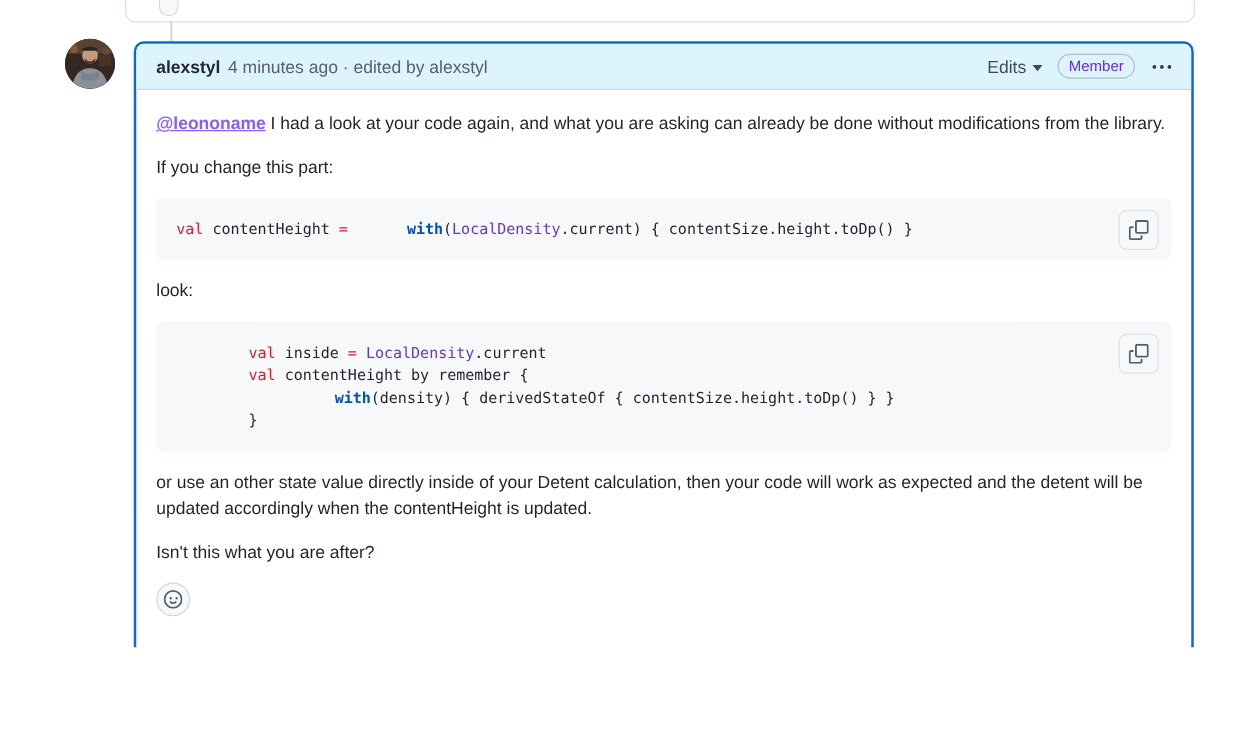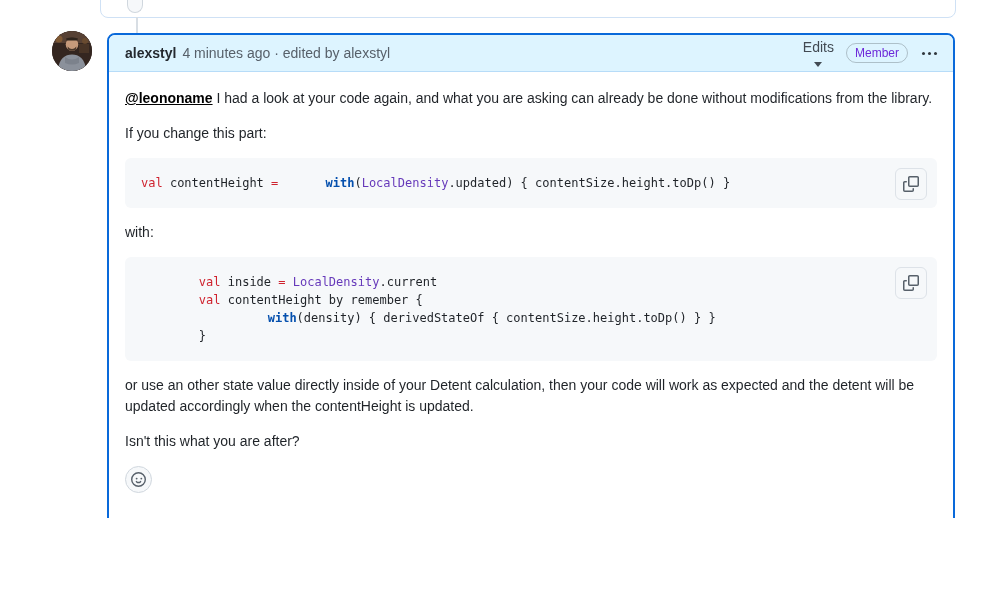--- a/index.html
+++ b/index.html
@@ -39,37 +39,37 @@
   }
   .header {
     height: 37px; background: var(--header-bg, #ddf4ff);
     border-bottom: 1px solid var(--header-border, #b7dcf8);
     display: flex; align-items: center; padding: 0 14px 0 16px;
     font-size: 14px;
   }
   .author { font-weight: 700; color: #24292f; text-decoration: none; cursor: pointer; }
   .meta { color: var(--fg-muted, #57606a); margin-left: 6px; cursor: pointer; }
   .header-right { margin-left: auto; display: flex; align-items: center; gap: 12px; }
-  .edits { display: flex; align-items: center; gap: 5px; color: #424a53; cursor: pointer; flex-direction: column; }
+  .edits { display: flex; align-items: center; gap: 5px; color: #424a53; cursor: pointer; }
   .caret {
     width: 0; height: 0; margin-top: 2px;
     border-left: 4px solid transparent; border-right: 4px solid transparent;
     border-top: 5px solid #424a53;
   }
   .member {
     font-size: 12px; line-height: 18px; padding: 0 8px; color: #6d28d9;
     border: 1px solid rgba(31,35,40,0.25); border-radius: 2em; font-weight: 500;
     background: transparent;
   }
   .kebab { display: flex; align-items: center; gap: 3px; padding: 4px 2px; cursor: pointer; }
   .kebab i { width: 3px; height: 3px; border-radius: 50%; background: #30373d; display:block; }
   
   .cbody { padding: 16px; font-size: 14px; line-height: 1.5; color: var(--fg, #1f2328); }
   .cbody p { margin: 0 0 14px 0; }
-  .mention { font-weight: 700; text-decoration: underline; color: #000000; cursor: pointer; }
+  .mention { font-weight: 700; text-decoration: underline; color: #8b5cf6; cursor: pointer; }
   .chip {
     font-family: "DejaVu Sans Mono", "Liberation Mono", monospace;
     font-size: 12px; background: var(--chip-bg, #eff1f4);
     padding: 2px 5px; border-radius: 6px; color: #1f2328;
   }
   .codeblock {
     position: relative; background: var(--code-bg, #f6f8fa);
     border-radius: 6px; padding: 16px; margin: 0 0 14px 0;
   }
   .codeblock pre {
@@ -145,30 +145,30 @@
     <div class="cbody">
 
       <p>
         <a class="mention">@leononame</a><span> I had a look at your code again, and what you are asking can already be done without modifications from the library.</span>
       </p>
 
 
       <p>If you change this part:</p>
 
       <div class="codeblock">
-        <pre><span class="tk-k">val</span><span> contentHeight </span><span class="tk-k">=</span><span> </span><span class="tk-b">with</span><span>(</span><span class="tk-e">LocalDensity</span><span>.updated) { contentSize.height.toDp() }</span></pre>
+        <pre><span class="tk-k">val</span><span> contentHeight </span><span class="tk-k">=</span><span> </span><span class="tk-b">with</span><span>(</span><span class="tk-e">LocalDensity</span><span>.current) { contentSize.height.toDp() }</span></pre>
         <button class="copy-btn">
           <svg width="16" height="16" viewBox="0 0 16 16" fill="#57606a">
             <path d="M0 6.75C0 5.784.784 5 1.75 5h1.5a.75.75 0 0 1 0 1.5h-1.5a.25.25 0 0 0-.25.25v7.5c0 .138.112.25.25.25h7.5a.25.25 0 0 0 .25-.25v-1.5a.75.75 0 0 1 1.5 0v1.5A1.75 1.75 0 0 1 9.25 16h-7.5A1.75 1.75 0 0 1 0 14.25Z"></path>
             <path d="M5 1.75C5 .784 5.784 0 6.75 0h7.5C15.216 0 16 .784 16 1.75v7.5A1.75 1.75 0 0 1 14.25 11h-7.5A1.75 1.75 0 0 1 5 9.25Zm1.75-.25a.25.25 0 0 0-.25.25v7.5c0 .138.112.25.25.25h7.5a.25.25 0 0 0 .25-.25v-7.5a.25.25 0 0 0-.25-.25Z"></path>
           </svg>
         </button>
       </div>
 
-      <p>with:</p>
+      <p>look:</p>
 
       <div class="codeblock">
         <pre><span>        </span><span class="tk-k">val</span><span> inside </span><span class="tk-k">=</span><span> </span><span class="tk-e">LocalDensity</span><span>.current</span>
 <span>        </span><span class="tk-k">val</span><span> contentHeight by remember {</span>
 <span>            </span><span class="tk-b">with</span><span>(density) { derivedStateOf { contentSize.height.toDp() } }</span>
 <span>        }</span></pre>
         <button class="copy-btn">
           <svg width="16" height="16" viewBox="0 0 16 16" fill="#57606a">
             <path d="M0 6.75C0 5.784.784 5 1.75 5h1.5a.75.75 0 0 1 0 1.5h-1.5a.25.25 0 0 0-.25.25v7.5c0 .138.112.25.25.25h7.5a.25.25 0 0 0 .25-.25v-1.5a.75.75 0 0 1 1.5 0v1.5A1.75 1.75 0 0 1 9.25 16h-7.5A1.75 1.75 0 0 1 0 14.25Z"></path>
             <path d="M5 1.75C5 .784 5.784 0 6.75 0h7.5C15.216 0 16 .784 16 1.75v7.5A1.75 1.75 0 0 1 14.25 11h-7.5A1.75 1.75 0 0 1 5 9.25Zm1.75-.25a.25.25 0 0 0-.25.25v7.5c0 .138.112.25.25.25h7.5a.25.25 0 0 0 .25-.25v-7.5a.25.25 0 0 0-.25-.25Z"></path>

